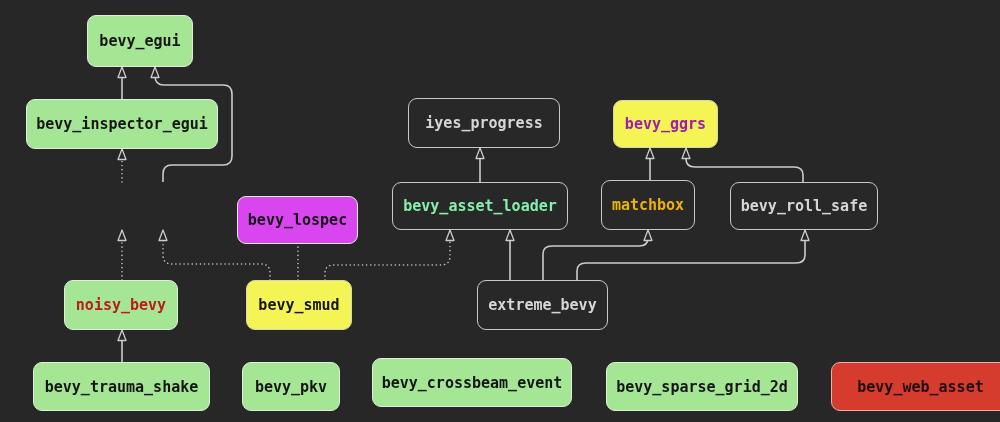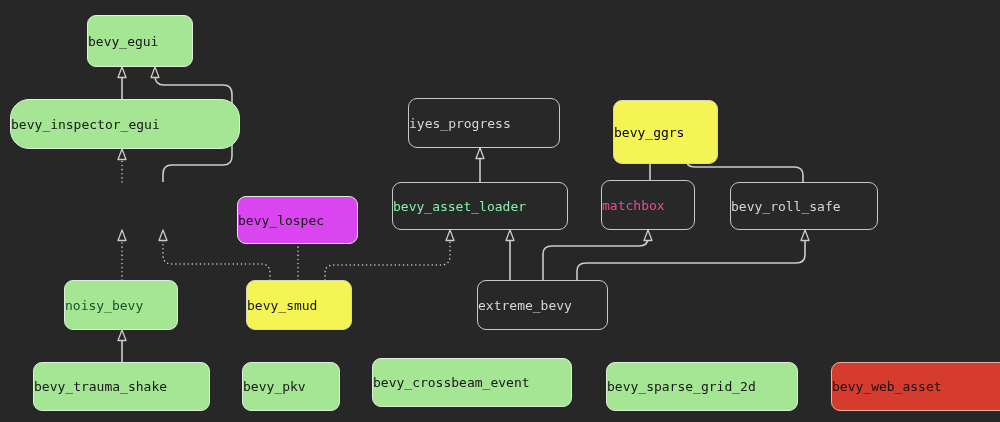--- a/index.html
+++ b/index.html
@@ -21,25 +21,25 @@
     left:0; top:0;
     width:1000px; height:422px;
   }
   .edge { fill:none; stroke: var(--edge); stroke-width:1.6; }
   .edge.dotted { stroke-width:1.5; stroke-dasharray: 0.1 4; stroke-linecap: round; }
   #node-layer { position:absolute; left:0; top:0; width:100%; height:100%; }
   .node {
     position:absolute;
     display:flex;
     align-items:center;
-    justify-content:flex-start;
+    justify-content:center;
     border-radius:9px;
     border:1.3px solid #d9d9d9;
-    font-size:13px;
-    font-weight:normal;
+    font-size:15px;
+    font-weight:bold;
     letter-spacing:0;
     white-space:nowrap;
     cursor:pointer;
   }
   .node .label { pointer-events:none; }
 </style>
 </head>
 <body>
 
 <div class="canvas">
@@ -63,42 +63,42 @@
         <path d="M543,280 L543,254 Q543,246 552,246 L639,246 Q648,246 648,238 L648,230" class="edge solid" marker-end="url(#arrow)"></path>
         <path d="M577,280 L577,271 Q577,263 586,263 L796,263 Q805,263 805,255 L805,230" class="edge solid" marker-end="url(#arrow)"></path>
         <path d="M650,180 L650,148" class="edge solid" marker-end="url(#arrow)"></path>
         <path d="M803,182 L803,175 Q803,167 794,167 L695,167 Q686,167 686,159 L686,148" class="edge solid" marker-end="url(#arrow)"></path>
       </g>
   </svg>
   <div id="node-layer">
       <div class="node green" style="left: 87px; top: 15px; width: 106px; height: 52px; background: rgb(165, 230, 149); color: rgb(22, 22, 22); border-color: rgb(223, 238, 218);">
         <span class="label">bevy_egui</span>
       </div>
-      <div class="node green" style="left: 10px; top: 99px; width: 230px; height: 50px; background: rgb(165, 230, 149); color: rgb(22, 22, 22); border-color: rgb(223, 238, 218); border-radius: 19px;">
+      <div class="node green" style="left: 26px; top: 99px; width: 192px; height: 50px; background: rgb(165, 230, 149); color: rgb(22, 22, 22); border-color: rgb(223, 238, 218);">
         <span class="label">bevy_inspector_egui</span>
       </div>
       <div class="node green" style="left: 237px; top: 196px; width: 121px; height: 48px; background: #d946ef; color: rgb(22, 22, 22); border-color: rgb(223, 238, 218);">
         <span class="label">bevy_lospec</span>
       </div>
       <div class="node dark" style="left: 408px; top: 98px; width: 152px; height: 50px; background: rgb(40, 40, 40); color: rgb(214, 214, 214); border-color: rgb(200, 200, 200);">
         <span class="label">iyes_progress</span>
       </div>
       <div class="node dark" style="left: 392px; top: 182px; width: 176px; height: 48px; background: rgb(40, 40, 40); color: #86efac; border-color: rgb(200, 200, 200);">
         <span class="label">bevy_asset_loader</span>
       </div>
-      <div class="node yellow" style="left: 613px; top: 100px; width: 105px; height: 64px; background: rgb(244, 244, 85); color: #000000; border-color: rgb(216, 216, 176);">
+      <div class="node yellow" style="left: 613px; top: 100px; width: 105px; height: 48px; background: rgb(244, 244, 85); color: #a21caf; border-color: rgb(216, 216, 176);">
         <span class="label">bevy_ggrs</span>
       </div>
-      <div class="node dark" style="left: 601px; top: 180px; width: 94px; height: 50px; background: rgb(40, 40, 40); color: #ec4899; border-color: rgb(200, 200, 200);">
+      <div class="node dark" style="left: 601px; top: 180px; width: 94px; height: 50px; background: rgb(40, 40, 40); color: #eab308; border-color: rgb(200, 200, 200);">
         <span class="label">matchbox</span>
       </div>
       <div class="node dark" style="left: 730px; top: 182px; width: 148px; height: 48px; background: rgb(40, 40, 40); color: rgb(214, 214, 214); border-color: rgb(200, 200, 200);">
         <span class="label">bevy_roll_safe</span>
       </div>
-      <div class="node green" style="left: 64px; top: 280px; width: 114px; height: 50px; background: rgb(165, 230, 149); color: #14532d; border-color: rgb(223, 238, 218);">
+      <div class="node green" style="left: 64px; top: 280px; width: 114px; height: 50px; background: rgb(165, 230, 149); color: #b91c1c; border-color: rgb(223, 238, 218);">
         <span class="label">noisy_bevy</span>
       </div>
       <div class="node yellow" style="left: 246px; top: 280px; width: 106px; height: 50px; background: rgb(244, 244, 85); color: rgb(22, 22, 22); border-color: rgb(216, 216, 176);">
         <span class="label">bevy_smud</span>
       </div>
       <div class="node green" style="left: 33px; top: 362px; width: 177px; height: 49px; background: rgb(165, 230, 149); color: rgb(22, 22, 22); border-color: rgb(223, 238, 218);">
         <span class="label">bevy_trauma_shake</span>
       </div>
       <div class="node dark" style="left: 477px; top: 280px; width: 131px; height: 50px; background: rgb(40, 40, 40); color: rgb(214, 214, 214); border-color: rgb(200, 200, 200);">
         <span class="label">extreme_bevy</span>

